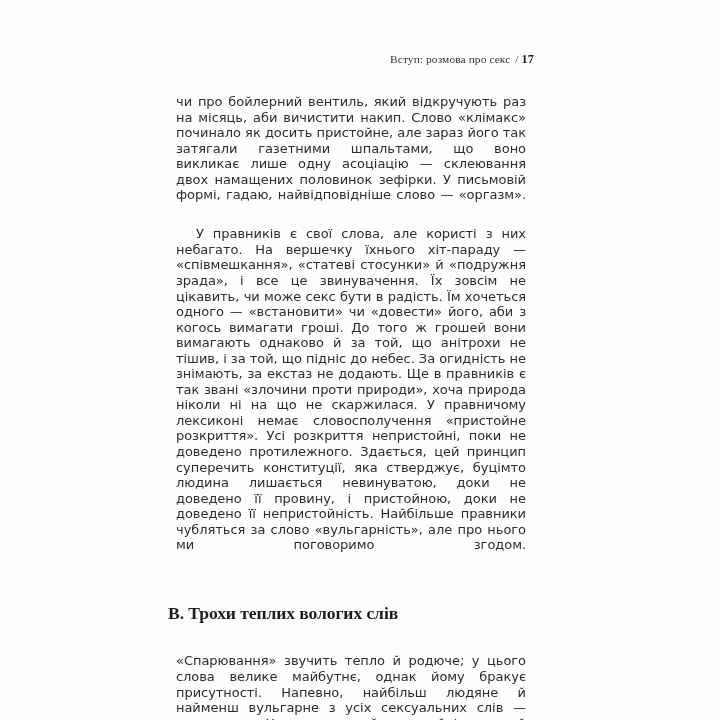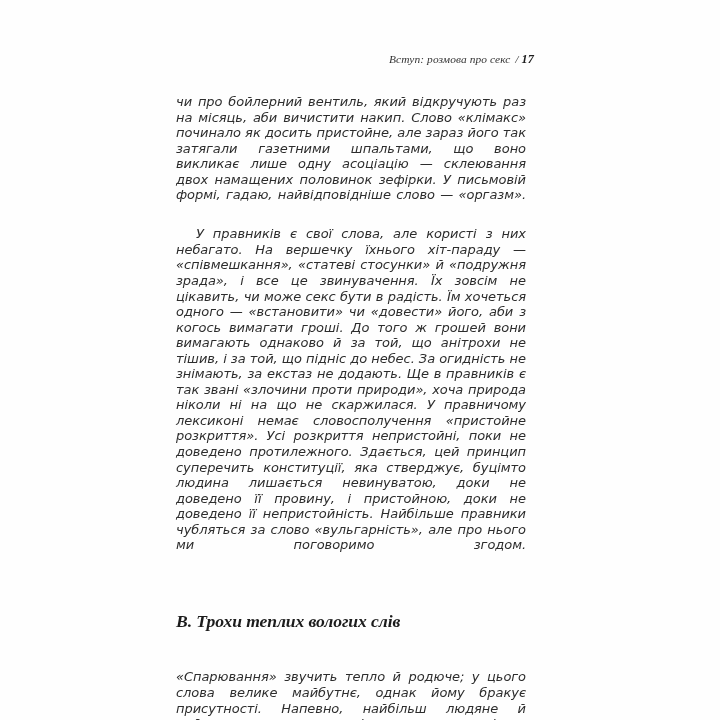--- a/index.html
+++ b/index.html
@@ -15,21 +15,20 @@
     font-family: "DejaVu Sans", sans-serif;
     color: #2b2b2b;
   }
 
   #page {
     position: relative;
     width: 720px;
     height: 720px;
     background: #fefefe;
     box-sizing: border-box;
-    font-style: italic;
   }
 
   
   .running-head {
     position: absolute;
     left: 168px;
     top: 52px;
     width: 366px;
     text-align: right;
     font-family: "Liberation Serif", "DejaVu Serif", serif;
@@ -80,21 +79,21 @@
   }
   
   p.body-par.force-justify::after {
     content: "";
     display: inline-block;
     width: 100%;
   }
 
   
   h2.section-heading {
-    margin: 8px;
+    margin: 0;
     font-family: "Liberation Serif", "DejaVu Serif", serif;
     font-weight: 700;
     font-size: 17.6px;
     line-height: 22px;
     color: #1c1c1c;
     letter-spacing: -0.1px;
   }
 
   .gap-before-heading { height: 26px; }
   .gap-after-heading  { height: 21px; }

